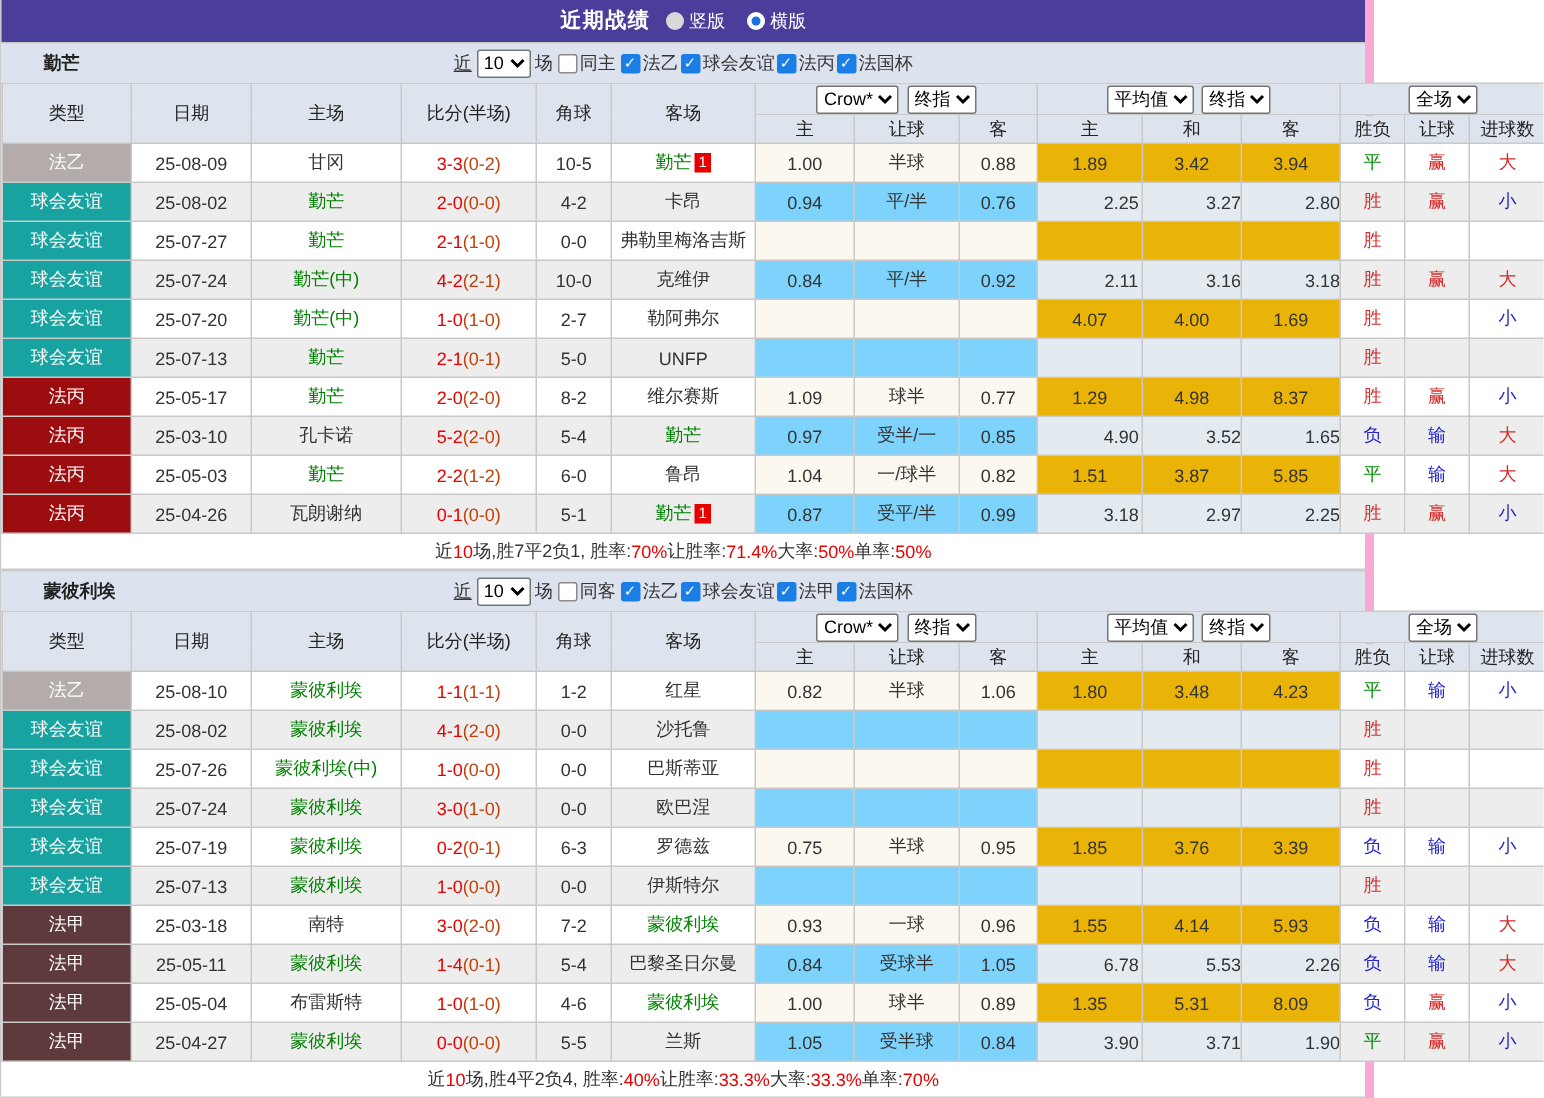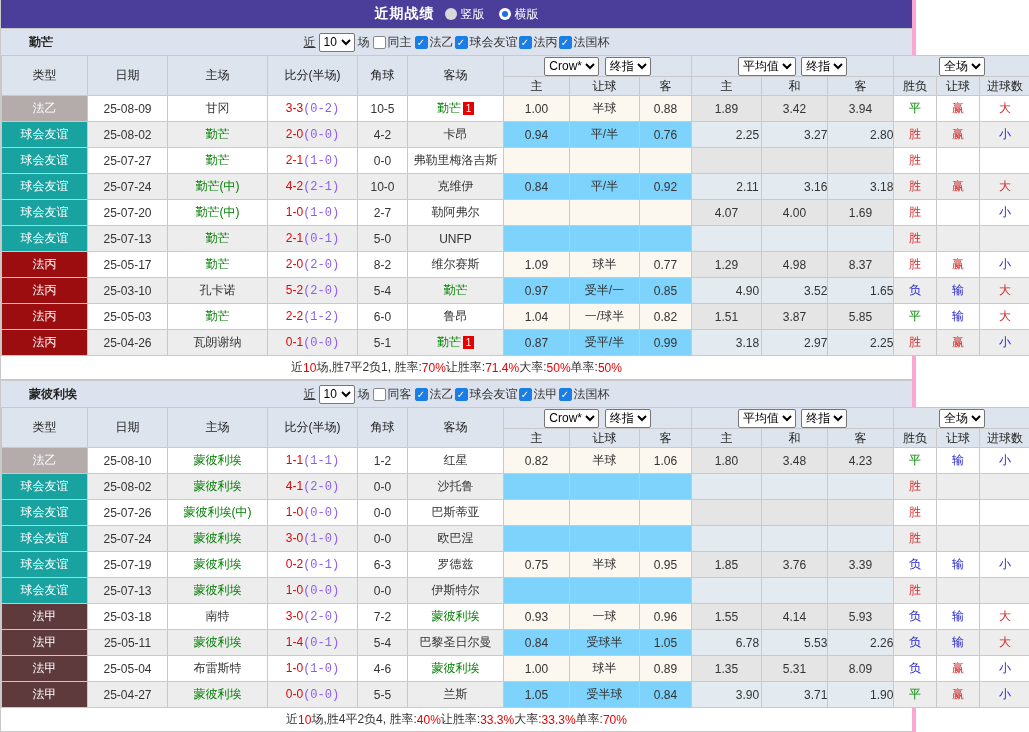--- a/index.html
+++ b/index.html
@@ -1,17 +1,17 @@
 <!DOCTYPE html>
 <html><head>
 <meta charset="utf-8">
 <style>
   * { margin:0; padding:0; box-sizing:border-box; }
   html,body { width:1029px; background:#fff; font-family:"Liberation Sans","DejaVu Sans",sans-serif; font-size:12px; color:#333; }
-  .page { width:916px; border-left:1px solid #c9c9c9; border-right:4px solid #f9a8d4; }
+  .page { width:916px; border-left:1px solid #c9c9c9; border-right:6px solid #f9a8d4; }
 
   
   .titlebar { height:28px; background:#4b3e9b; display:flex; align-items:center; justify-content:center; gap:10px; }
   .titlebar .t { color:#fff; font-weight:bold; font-size:14px; letter-spacing:1px; }
   .radio-group { display:flex; align-items:center; gap:14px; }
   .radio-item { display:flex; align-items:center; gap:4px; color:#fff; cursor:pointer; }
   .radio-off { width:12px; height:12px; border-radius:50%; background:#d9d9d9; display:inline-block; }
   .radio-on { width:12px; height:12px; border-radius:50%; background:#fff; display:inline-flex; align-items:center; justify-content:center; }
   .radio-on i { width:6px; height:6px; border-radius:50%; background:#1b6fe0; display:block; }
 
@@ -30,32 +30,32 @@
   table.grid { width:1029px; border-collapse:collapse; table-layout:fixed; }
   .grid th, .grid td { border:1px solid #c9c9c9; text-align:center; overflow:hidden; white-space:nowrap; }
   .grid thead th { background:#dde4ee; font-weight:normal; color:#222; }
   .h-top th { height:21px; }
   .h-sub th { height:19px; }
   .grp select { margin:0 1px; }
   .grid tbody td { height:26px; background:#fff; }
   .grid tbody tr.even td { background:#ededed; }
   .grid tbody td.c-odds { background:#fcf7ef; }
   .grid tbody tr.even td.c-odds { background:#7dd3fc; }
-  .grid tbody td.c-avg { background:#e5e5e5; }
+  .grid tbody td.c-avg { background:#eab308; }
   .grid tbody tr.even td.c-avg { background:#e3ebf1;padding-left:42px; }
 
   td.lg { color:#fff; }
   .lg-l2 { background:#b3acab !important; color:#fff; }
   .lg-fr { background:#18a2a0 !important; color:#fff; }
   .lg-l3 { background:#9c0d10 !important; color:#f4d9a0; }
   .lg-l1 { background:#5e3a3c !important; color:#f2dde0; }
 
   .team { color:#008000; }
   .score { color:#e60000; }
-  .half { color:#8b5cf6;font-family:Liberation Mono, monospace; }
+  .half { color:#c2410c; }
   .badge { display:inline-block; background:#e60000; color:#fff; font-size:10px; width:11px; height:13px; line-height:13px; margin-left:2px; vertical-align:middle; }
   .oc-r { color:#d42a2a; }
   .oc-b { color:#2424cc; }
   .oc-g { color:#008800; }
 
   .summary { height:24px; display:flex; align-items:center; justify-content:center; border-bottom:1px solid #c9c9c9; background:#fff; }
   .summary .red { color:#e60000; }
 </style>
 </head>
 <body>

